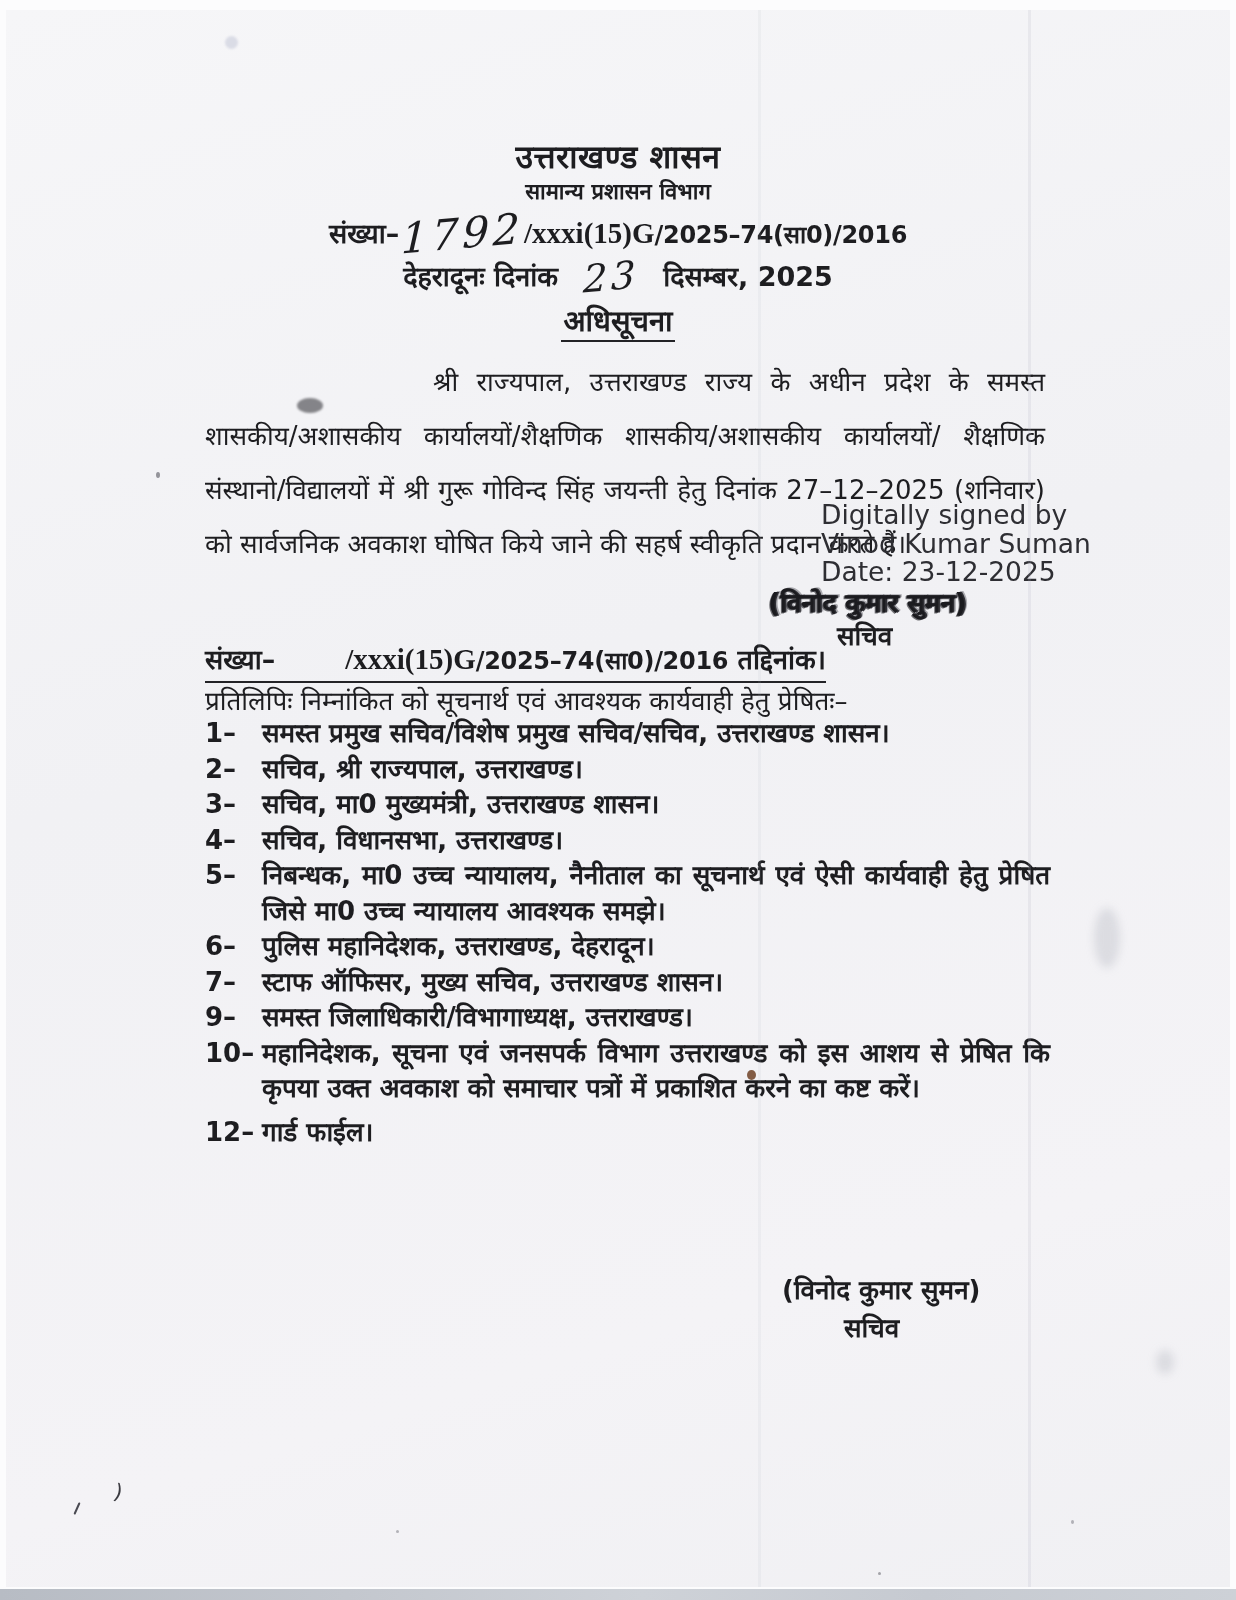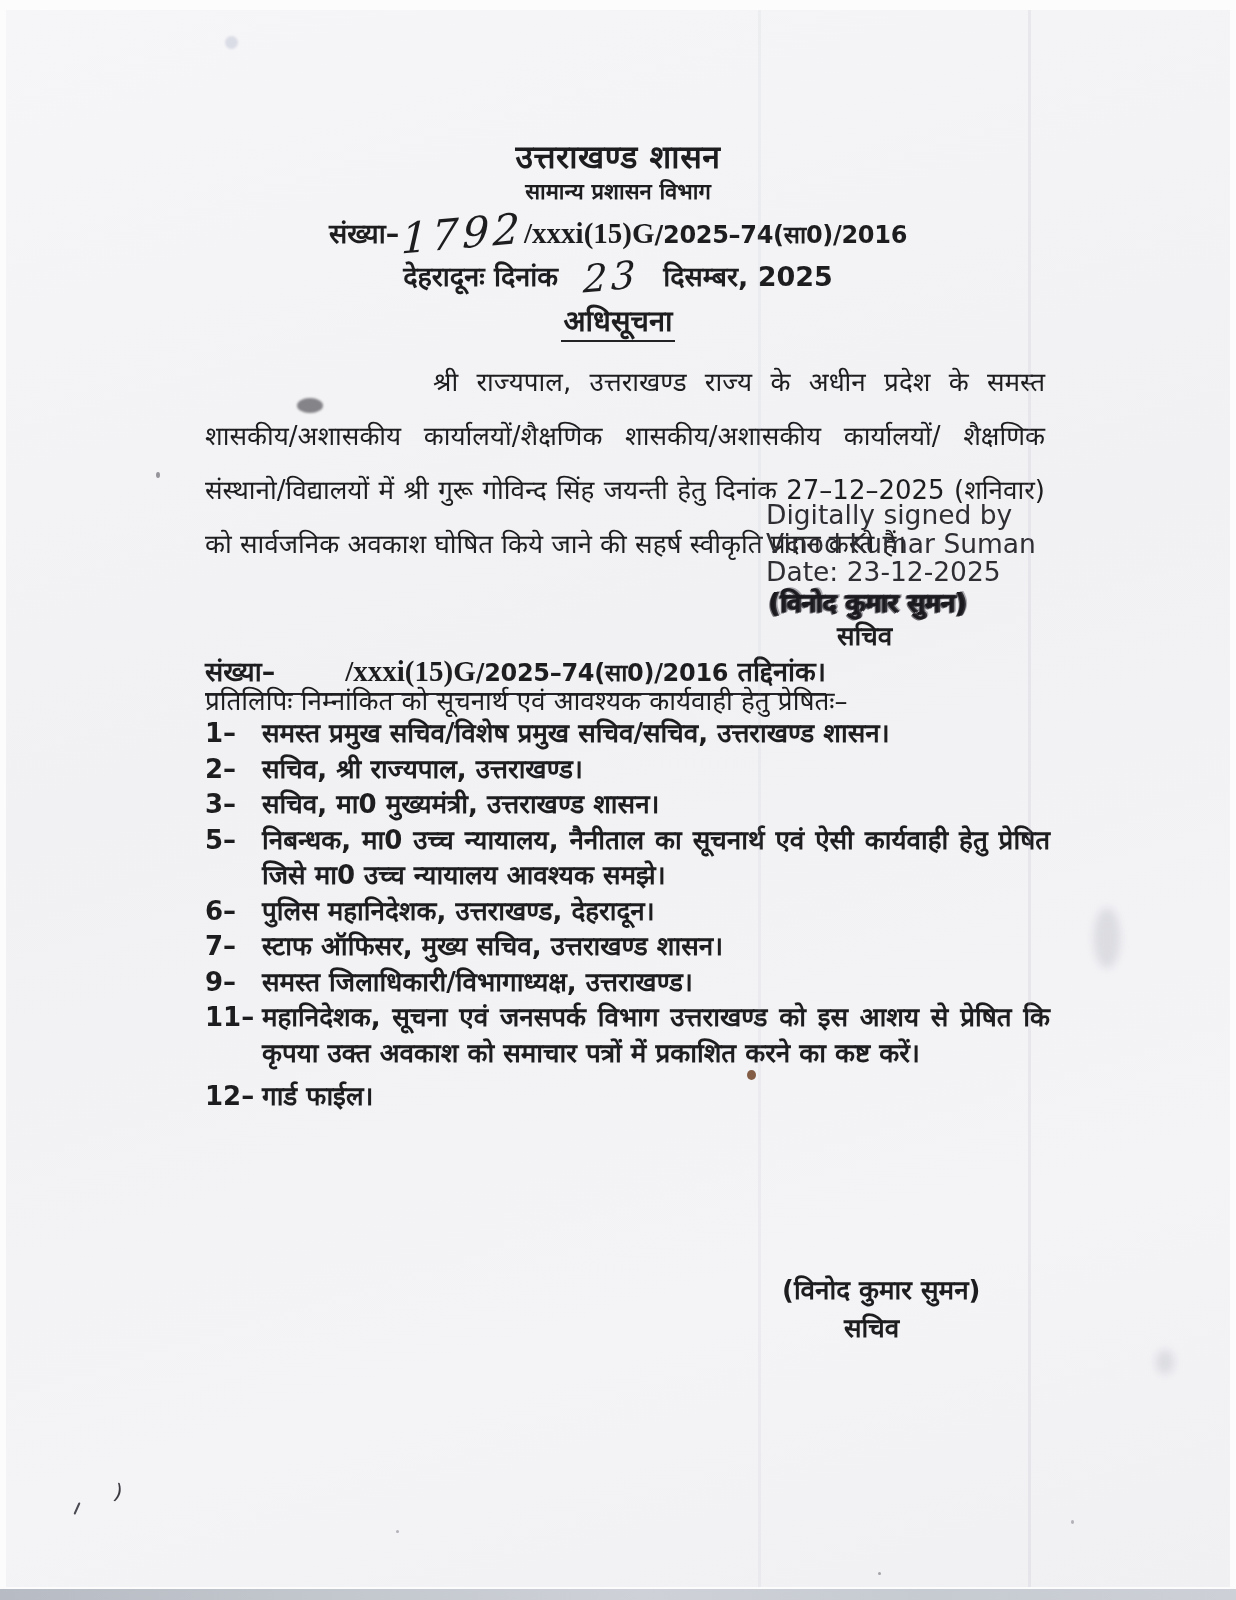--- a/index.html
+++ b/index.html
@@ -21,21 +21,21 @@
   .refline .rest{font-size:24px;letter-spacing:-.3px;}
   .placedate{font-size:27px;font-weight:700;}
   .doc-title{font-size:29px;font-weight:700;}
   .doc-title .u{border-bottom:2.5px solid #232326;padding:0 2px 2px 2px;}
   .para{font-size:26px;line-height:54px;text-align:justify;text-indent:228px;font-weight:500;}
   .digsig{font-size:26.5px;line-height:28.5px;color:#2e2e33;font-weight:500;
           font-family:"DejaVu Sans",sans-serif;}
   .overlap-name{font-size:26px;font-weight:700;color:#1b1b1f;
                 text-shadow:1.6px 0 0 rgba(25,25,30,.85),-1px .5px 0 rgba(25,25,30,.6),3px -1px 0 rgba(40,40,50,.35);}
   .sig-desg{font-size:26px;font-weight:600;}
-  .copyline{font-size:27px;font-weight:700;border-bottom:2.5px solid #232327;padding-bottom:4px;margin-top:12px;}
+  .copyline{font-size:27px;font-weight:700;border-bottom:2.5px solid #232327;padding-bottom:4px;}
   .copyline .gap{display:inline-block;width:70px;}
   .copyline .ser{font-size:29px;}
   .copyline .rest{font-size:24px;letter-spacing:-.3px;}
   .intro{font-size:26px;font-weight:500;}
   .copylist{font-size:26px;font-weight:700;}
   .copylist .li{line-height:35.5px;padding-left:57px;text-indent:-57px;text-align:justify;}
   .copylist .li .num{display:inline-block;width:57px;text-indent:0;}
   .copylist .li.last{margin-top:8px;}
   .footer-name{font-size:26px;font-weight:600;}
   .strip{position:absolute;left:0;right:0;bottom:0;height:11px;
@@ -66,43 +66,44 @@
       <span class="hindi">दिसम्बर, 2025</span>
     </div>
 
     <div class="abs center doc-title" style="top:290px;">
       <span class="u hindi">अधिसूचना</span>
     </div>
 
     <div class="abs para hindi" style="top:345px;left:199px;width:840px;">श्री राज्यपाल, उत्तराखण्ड राज्य के अधीन प्रदेश के समस्त शासकीय/अशासकीय कार्यालयों/शैक्षणिक शासकीय/अशासकीय कार्यालयों/ शैक्षणिक संस्थानो/विद्यालयों में श्री गुरू गोविन्द सिंह जयन्ती हेतु दिनांक 27–12–2025 (शनिवार) को सार्वजनिक अवकाश घोषित किये जाने की सहर्ष स्वीकृति प्रदान करते हैं।</div>
     <div class="smudge-dark" style="left:291px;top:388px;width:26px;height:15px;"></div>
 
-    <div class="abs digsig" style="top:491px;left:760px;">
+    <div class="abs digsig" style="top:491px;left:815px;">
       <div>Digitally signed by</div>
       <div>Vinod Kumar Suman</div>
       <div>Date: 23-12-2025</div>
     </div>
     <div class="abs overlap-name hindi" style="top:574px;left:762px;">(विनोद कुमार सुमन)</div>
     <div class="abs sig-desg hindi" style="top:607px;left:831px;">सचिव</div>
 
     <div class="abs copyline" style="top:630px;left:199px;">
       <span class="hindi">संख्या–</span><span class="gap"></span><span class="latin-serif ser">/xxxi(15)G</span><span class="rest">/2025–74(सा0)/2016</span><span class="hindi"> तद्दिनांक।</span>
     </div>
 
     <div class="abs intro hindi" style="top:672px;left:199px;">प्रतिलिपिः निम्नांकित को सूचनार्थ एवं आवश्यक कार्यवाही हेतु प्रेषितः–</div>
 
     <div class="abs copylist hindi" style="top:706px;left:199px;width:845px;">
       <div class="li"><span class="num">1–</span><span>समस्त प्रमुख सचिव/विशेष प्रमुख सचिव/सचिव, उत्तराखण्ड शासन।</span></div>
       <div class="li"><span class="num">2–</span><span>सचिव, श्री राज्यपाल, उत्तराखण्ड।</span></div>
       <div class="li"><span class="num">3–</span><span>सचिव, मा0 मुख्यमंत्री, उत्तराखण्ड शासन।</span></div>
+      <div class="li"><span class="num">4–</span><span>सचिव, विधानसभा, उत्तराखण्ड।</span></div>
       <div class="li"><span class="num">5–</span><span>निबन्धक, मा0 उच्च न्यायालय, नैनीताल का सूचनार्थ एवं ऐसी कार्यवाही हेतु प्रेषित जिसे मा0 उच्च न्यायालय आवश्यक समझे।</span></div>
       <div class="li"><span class="num">6–</span><span>पुलिस महानिदेशक, उत्तराखण्ड, देहरादून।</span></div>
       <div class="li"><span class="num">7–</span><span>स्टाफ ऑफिसर, मुख्य सचिव, उत्तराखण्ड शासन।</span></div>
       <div class="li"><span class="num">9–</span><span>समस्त जिलाधिकारी/विभागाध्यक्ष, उत्तराखण्ड।</span></div>
-      <div class="li"><span class="num">11–</span><span>महानिदेशक, सूचना एवं जनसपर्क विभाग उत्तराखण्ड को इस आशय से प्रेषित कि कृपया उक्त अवकाश को समाचार पत्रों में प्रकाशित करने का कष्ट करें।</span></div>
+      <div class="li"><span class="num">10–</span><span>महानिदेशक, सूचना एवं जनसपर्क विभाग उत्तराखण्ड को इस आशय से प्रेषित कि कृपया उक्त अवकाश को समाचार पत्रों में प्रकाशित करने का कष्ट करें।</span></div>
       <div class="li last"><span class="num">12–</span><span>गार्ड फाईल।</span></div>
     </div>
     <div class="speck" style="left:741px;top:1060px;width:9px;height:10px;background:#6f4226;opacity:.85;"></div>
 
     <div class="abs footer-name hindi" style="top:1261px;left:776px;">(विनोद कुमार सुमन)</div>
     <div class="abs sig-desg hindi" style="top:1299px;left:838px;">सचिव</div>
 
     <div class="abs stray" style="top:1470px;left:108px;transform:rotate(14deg);">)</div>
     <div class="tickmark" style="left:70px;top:1492px;"></div>
     <div class="speck" style="left:219px;top:26px;width:13px;height:13px;background:#a9aec6;opacity:.35;filter:blur(1px);"></div>

